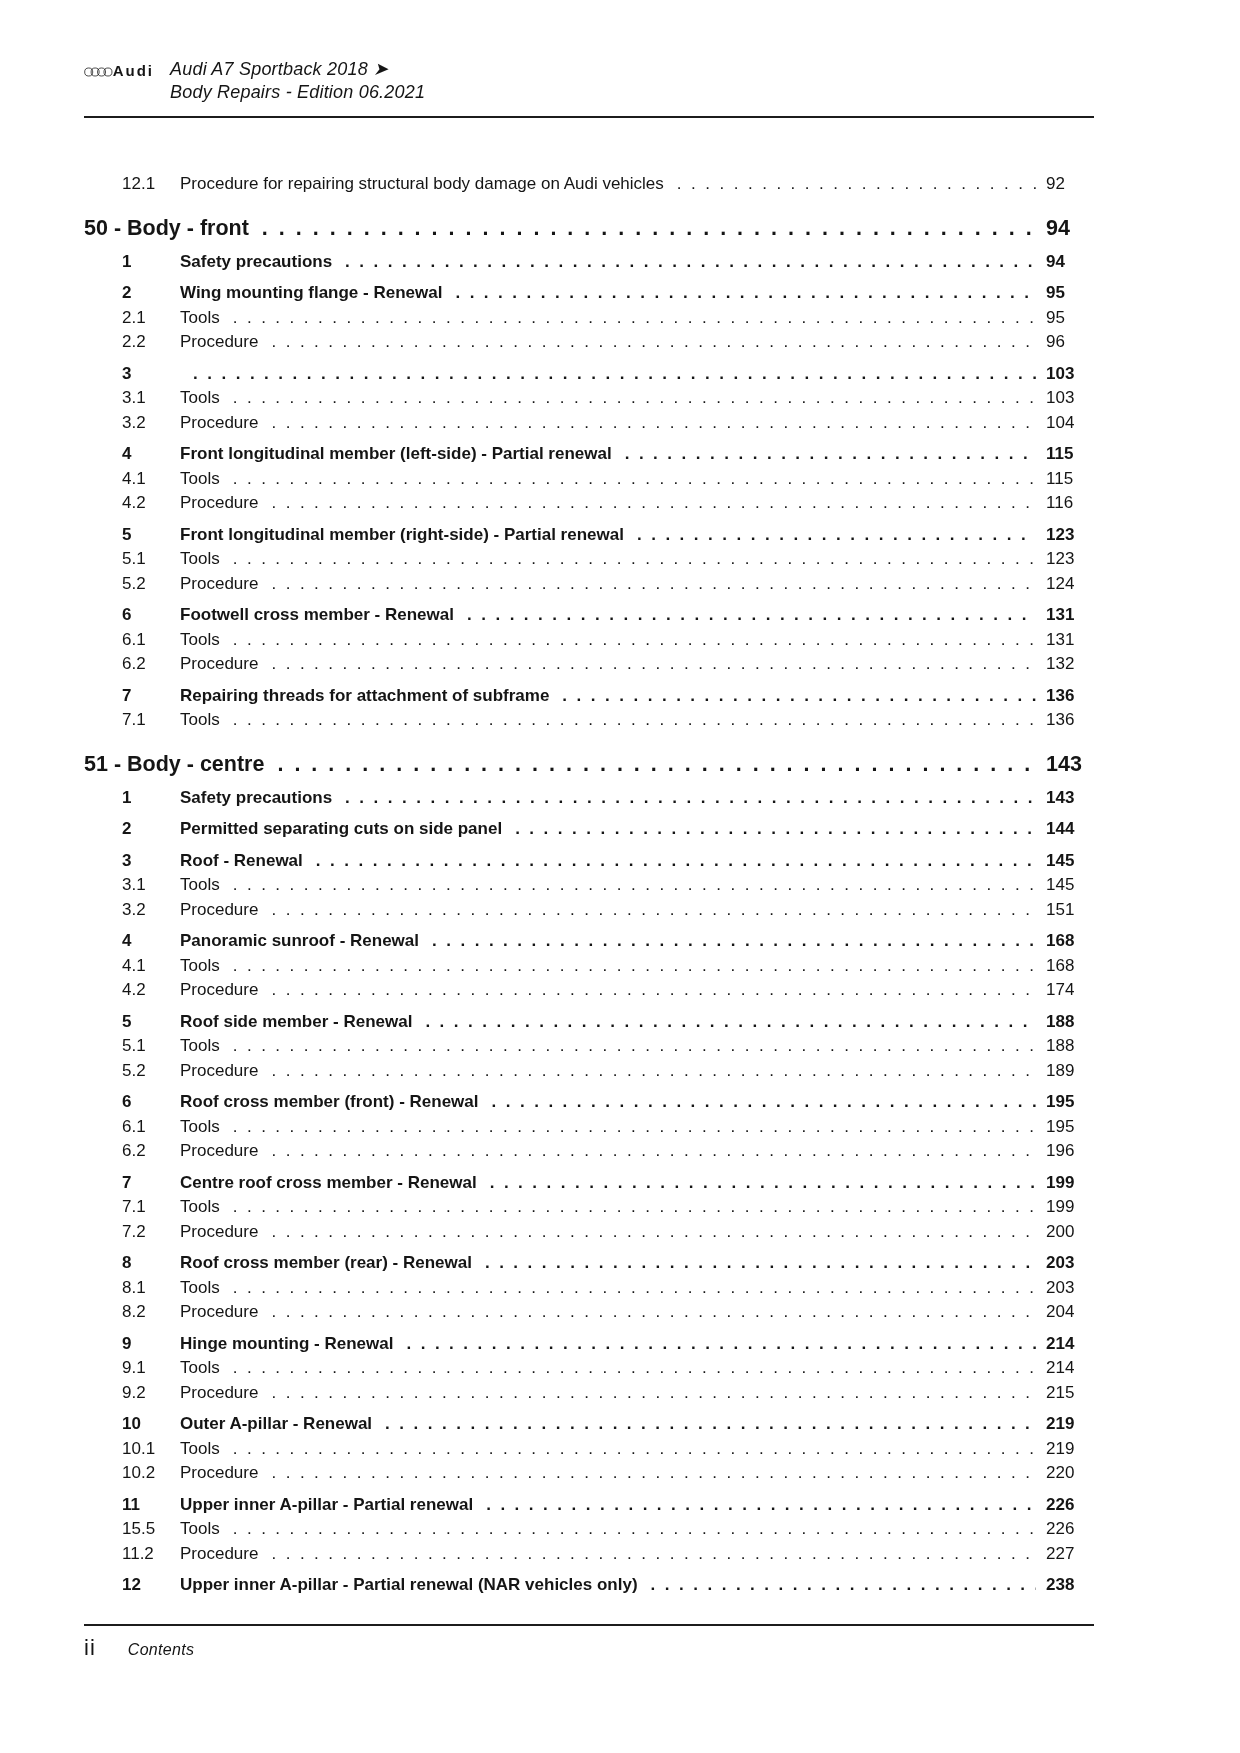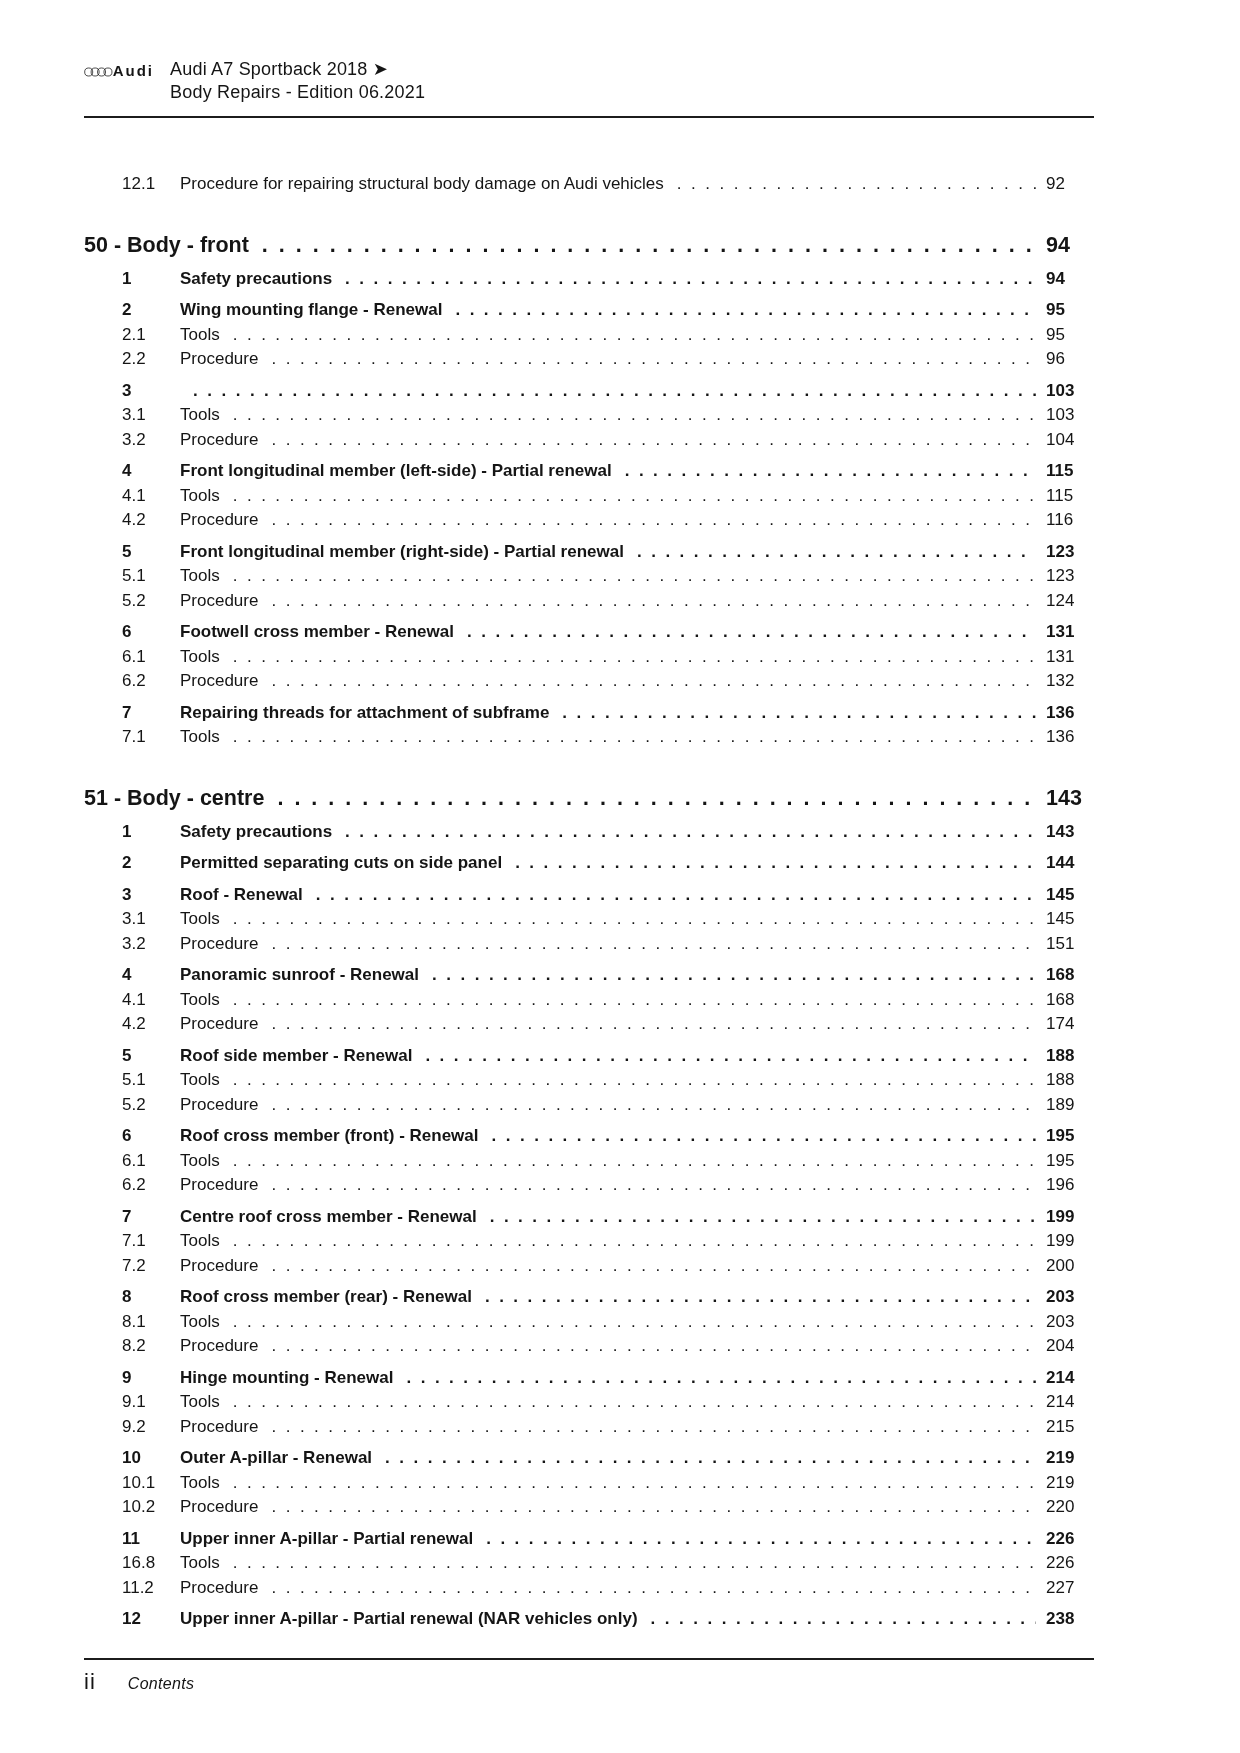--- a/index.html
+++ b/index.html
@@ -38,20 +38,21 @@
   .wordmark {
     font-weight: bold;
     font-size: 15px;
     letter-spacing: 2px;
     margin-top: 1px;
   }
   .header-text {
     font-size: 18px;
     line-height: 23px;
     letter-spacing: 0.2px;
+    font-style: italic;
   }
 
   
   .toc { margin-top: 54px; }
   .toc-row {
     display: flex;
     align-items: baseline;
     font-size: 17px;
     line-height: 24.5px;
   }
@@ -77,21 +78,21 @@
     flex: none;
     width: 48px;
     text-align: left;
   }
   .level-section { font-weight: bold; margin-top: 7px; }
   .level-sub { font-weight: normal; }
   .chapter-row {
     font-weight: bold;
     font-size: 21.5px;
     line-height: 30px;
-    margin-top: 33px;
+    margin-top: 16px;
     margin-bottom: 2px;
   }
   .chapter-row .ch-title { flex: none; white-space: nowrap; }
   .chapter-row .leader::after { letter-spacing: 11px; }
 
   
   .doc-footer {
     border-top: 2.5px solid #1c1c1c;
     margin-top: 26px;
     padding-top: 9px;
@@ -403,21 +404,21 @@
         <span class="leader"></span>
         <span class="page-num">220</span>
       </div>
       <div class="toc-row entry-row level-section">
         <span class="num">11</span>
         <span class="title">Upper inner A-pillar - Partial renewal</span>
         <span class="leader"></span>
         <span class="page-num">226</span>
       </div>
       <div class="toc-row entry-row level-sub">
-        <span class="num">16.8</span>
+        <span class="num">15.5</span>
         <span class="title">Tools</span>
         <span class="leader"></span>
         <span class="page-num">226</span>
       </div>
       <div class="toc-row entry-row level-sub">
         <span class="num">11.2</span>
         <span class="title">Procedure</span>
         <span class="leader"></span>
         <span class="page-num">227</span>
       </div>

